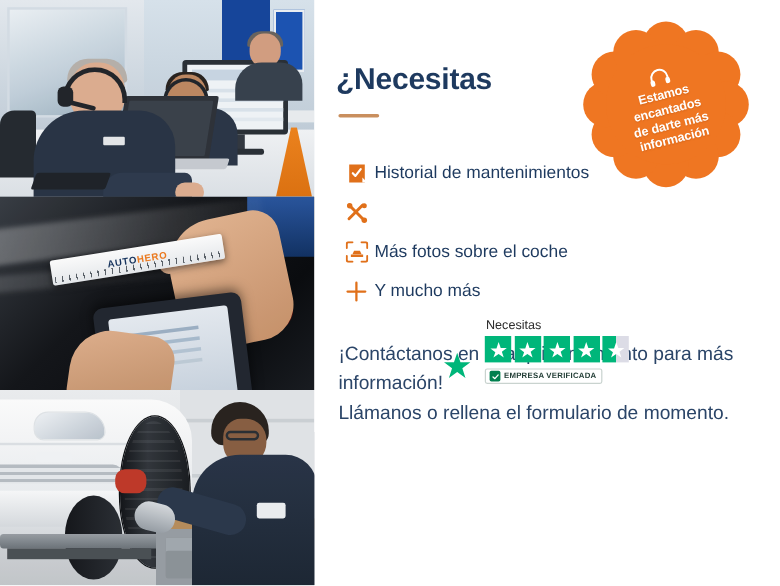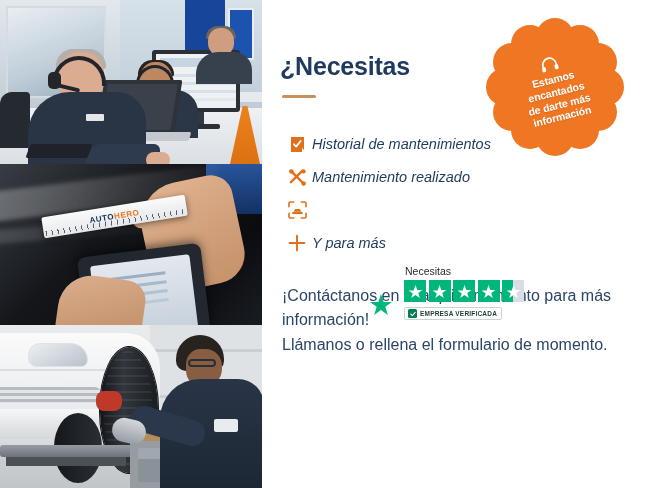--- a/index.html
+++ b/index.html
@@ -161,21 +161,21 @@
   .badge .lobes span { position:absolute; width:38px; height:38px; background:#ef7622; border-radius:50%;
      left:50%; top:50%; margin:-19px 0 0 -19px; }
   .badge .core { position:absolute; left:11px; top:11px; width:100px; height:100px; background:#ef7622; border-radius:50%; }
   .badge-inner { position:absolute; inset:0; display:flex; flex-direction:column; align-items:center;
      justify-content:center; transform:rotate(-14deg); padding-top:6px; }
   .headset-ic { width:20px; height:15px; margin-bottom:2px; }
   .badge-text { color:#ffffff; font-size:10.5px; font-weight:700; line-height:1.22; text-align:center;
      letter-spacing:-.1px; text-shadow:0 1px 1px rgba(160,70,10,.25); }
 
   
-  .features { margin:30px 0 0 2px;font-style:italic; }
+  .features { margin:30px 0 0 2px; }
   .feature { display:flex; align-items:center; height:33px; }
   .f-ic { width:30px; flex:0 0 30px; display:flex; align-items:center; justify-content:center; }
   .f-label { font-size:14.5px; color:#1e3a5f; }
 
   .contact { margin:24px 0 0 2px; font-size:16px; line-height:1.55; color:#2b4568; }
   .contact span { display:block; }
 
   
   .tp { position:absolute; left:108px; bottom:40px; display:flex; align-items:flex-end; gap:12px; }
   .tp-brand { display:flex; align-items:center; gap:5px; padding-bottom:5px; }
@@ -346,41 +346,41 @@
 
       <div class="feature">
         <span class="f-ic">
           <svg width="19" height="19" viewBox="0 0 20 20">
             <path d="M3 3l12 12M15 3L3 15" stroke="#e0701a" stroke-width="2.6" stroke-linecap="round"></path>
             <circle cx="3.6" cy="3.6" r="2.4" fill="#e0701a"></circle>
             <circle cx="16.4" cy="16.4" r="2.4" fill="#e0701a"></circle>
             <circle cx="16.4" cy="3.6" r="2.2" fill="#e0701a"></circle>
           </svg>
         </span>
-        <span class="f-label">Mantenimiento realizado</span>
       </div>
 
 
       <div class="feature">
         <span class="f-ic">
           <svg width="19" height="18" viewBox="0 0 20 19">
             <path d="M1 6V2.4A1.4 1.4 0 0 1 2.4 1H6M14 1h3.6A1.4 1.4 0 0 1 19 2.4V6M19 13v3.6a1.4 1.4 0 0 1-1.4 1.4H14M6 18H2.4A1.4 1.4 0 0 1 1 16.6V13" fill="none" stroke="#e0701a" stroke-width="1.7" stroke-linecap="round"></path>
             <path d="M4.6 11.6h10.8v2.2H4.6z" fill="#e0701a"></path>
             <path d="M6 11.4l1.4-3h5.2l1.4 3z" fill="#e0701a"></path>
           </svg>
         </span>
+        <span class="f-label">Más fotos sobre el coche</span>
       </div>
 
       <div class="feature">
         <span class="f-ic">
           <svg width="18" height="18" viewBox="0 0 18 18">
             <path d="M9 1.6v14.8M1.6 9h14.8" stroke="#e0701a" stroke-width="1.9" stroke-linecap="round"></path>
           </svg>
         </span>
-        <span class="f-label">Y para más</span>
+        <span class="f-label">Y mucho más</span>
       </div>
     </div>
 
     <p class="contact">
       <span>¡Contáctanos en cualquier momento para más información!</span>
       <span>Llámanos o rellena el formulario de momento.</span>
     </p>
 
     <div class="tp">
       <div class="tp-brand">

